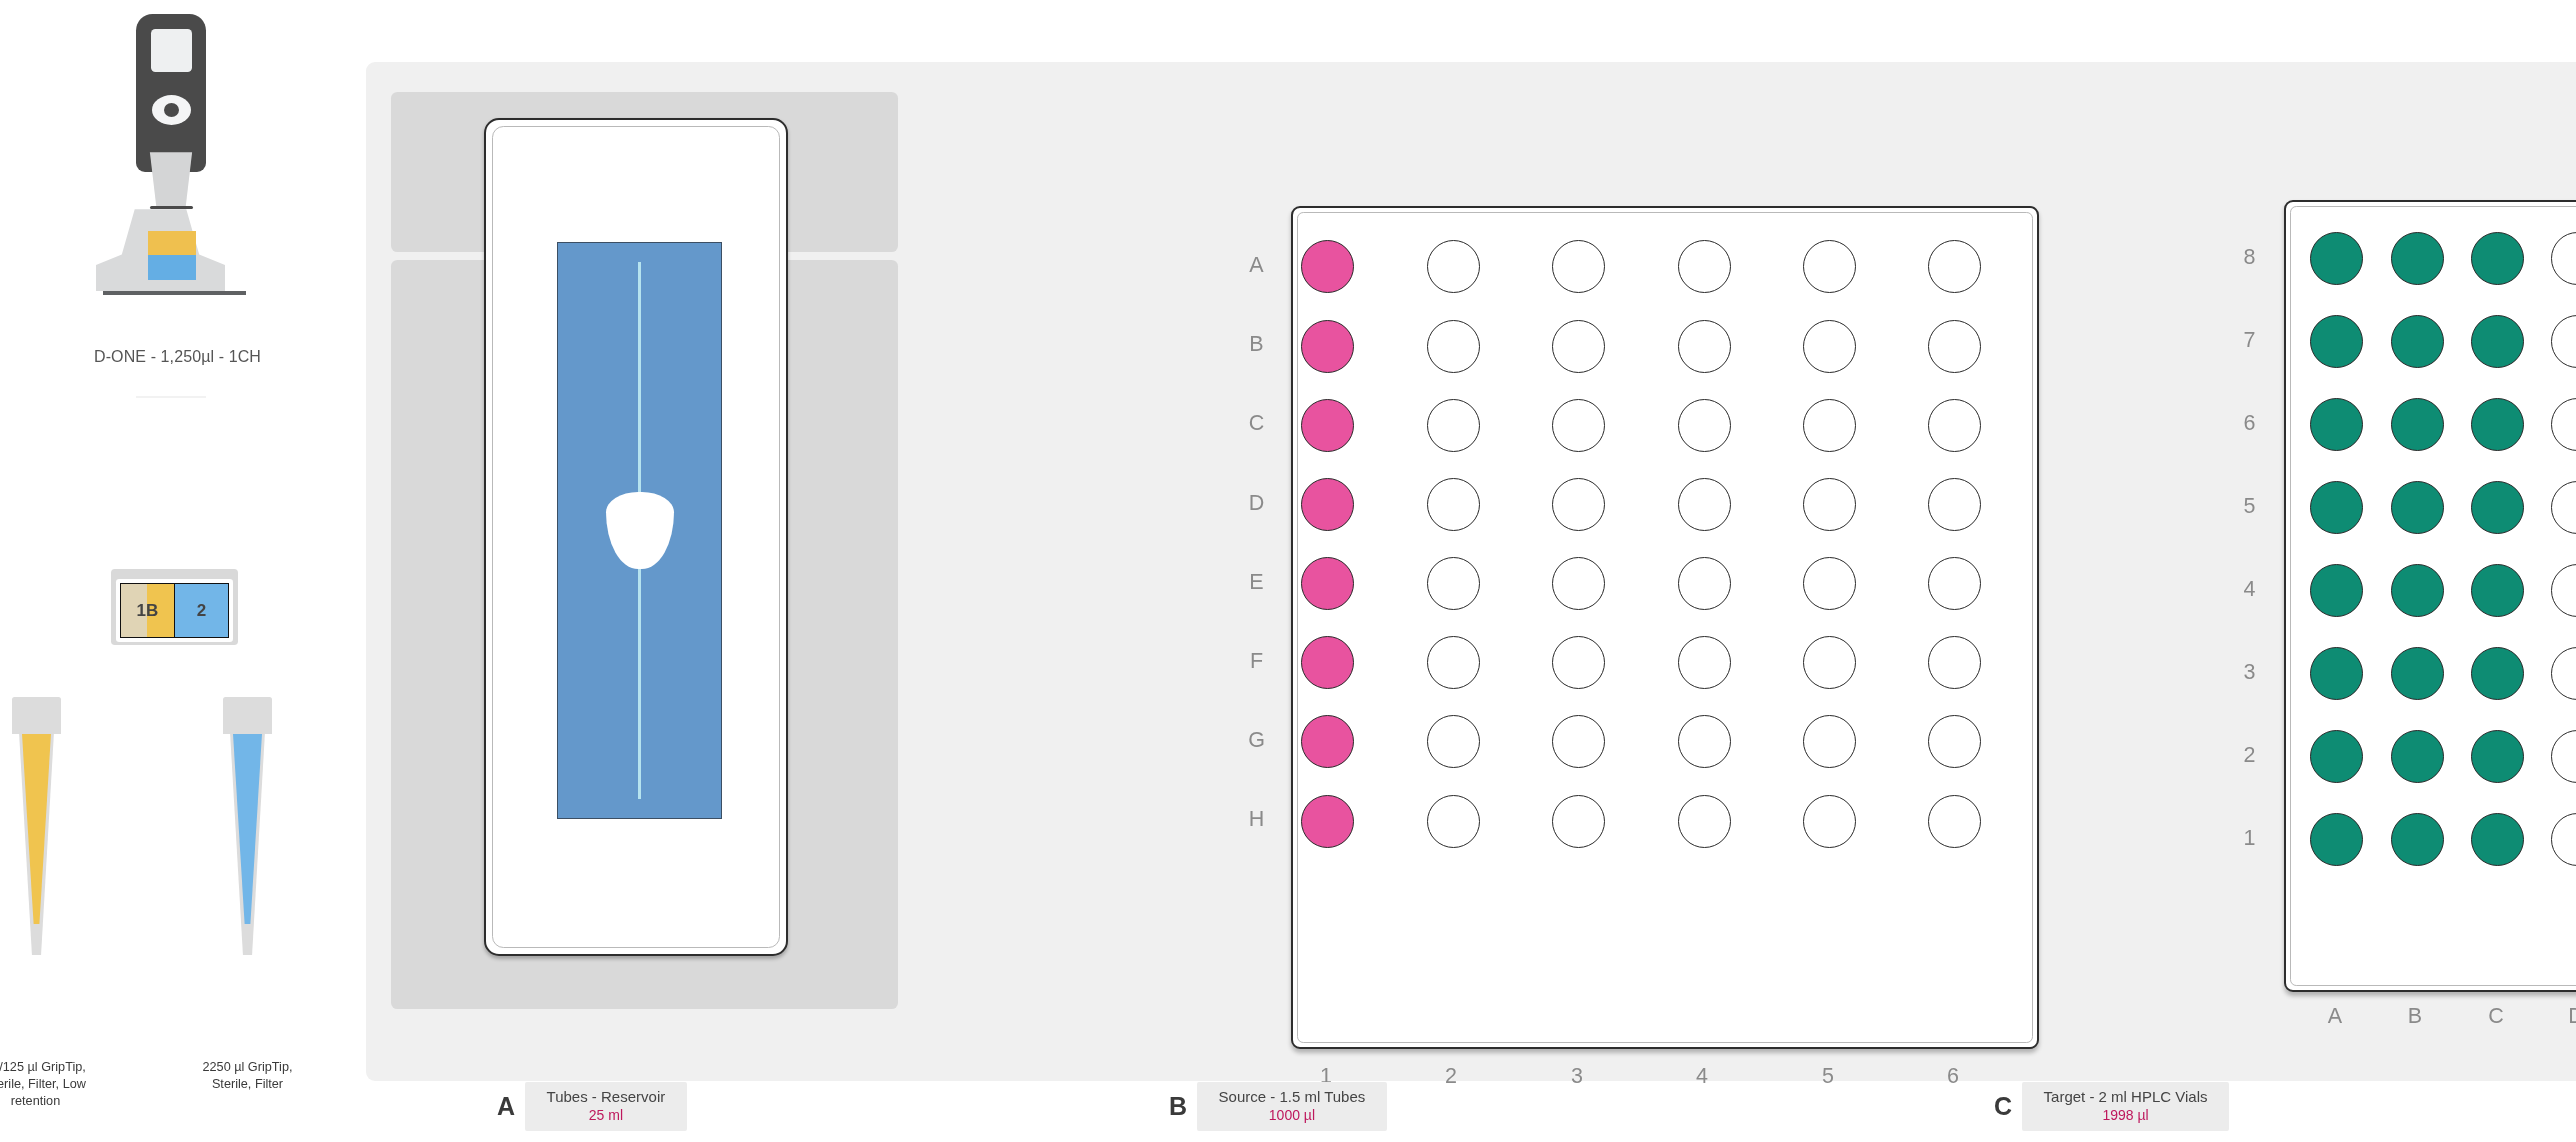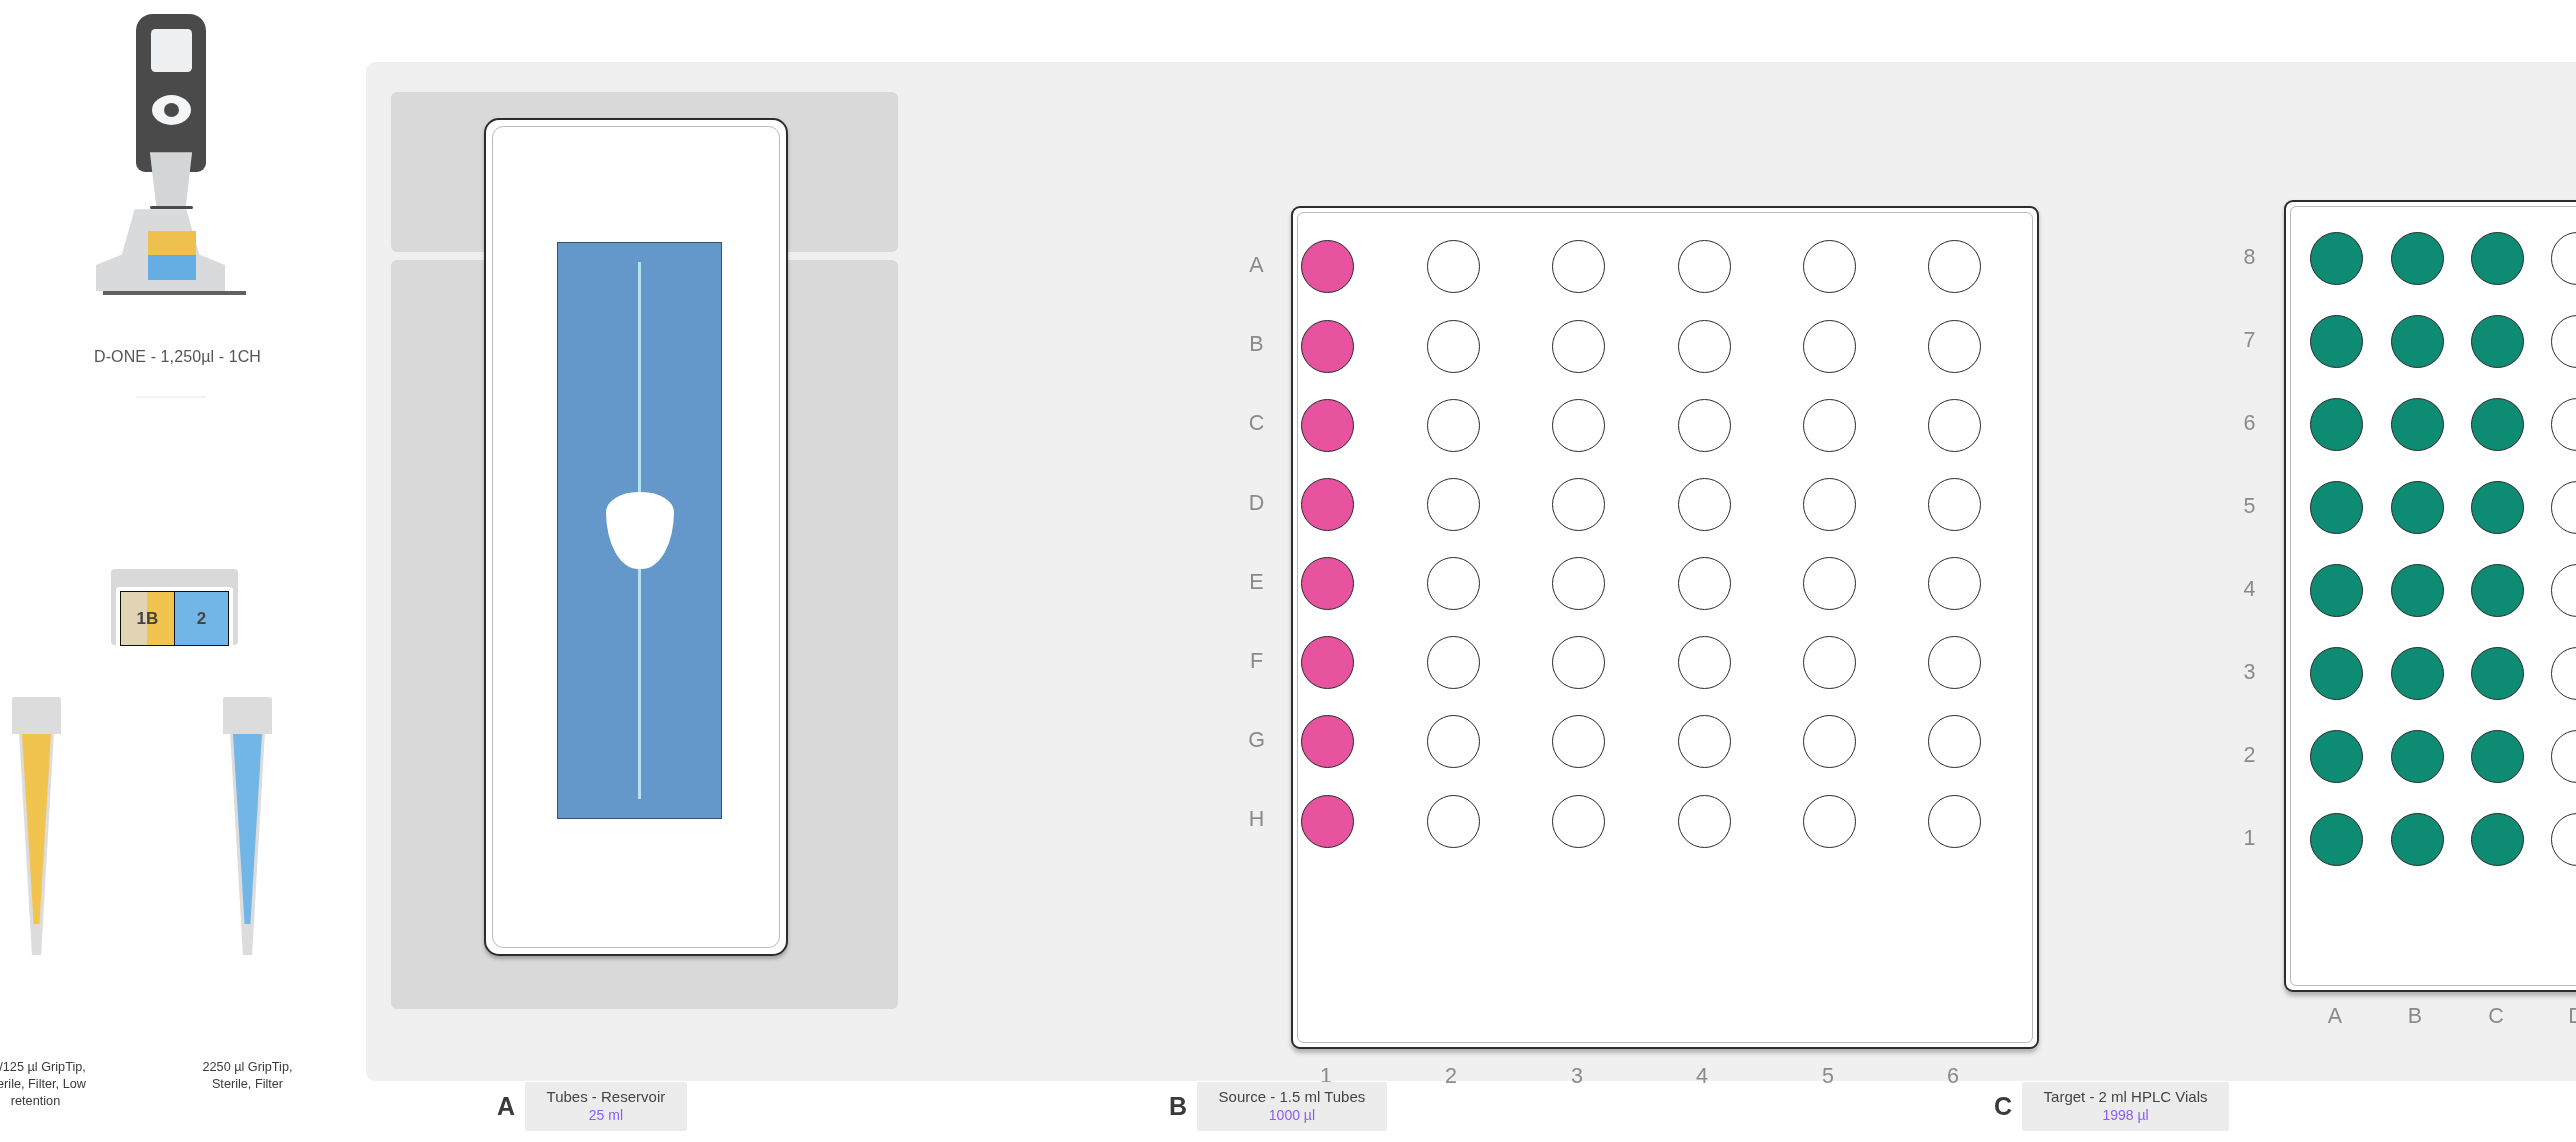--- a/index.html
+++ b/index.html
@@ -66,21 +66,21 @@
   #pipette-divider{
     position:absolute;left:136px;top:396px;width:70px;height:1.9px;background:#f2f2f2;
   }
 
   
   #tiprack{
     position:absolute;left:111px;top:569px;width:127px;height:76px;
     background:#d9d9d9;border-radius:3.8px;
   }
   #tiprack-inner{
-    position:absolute;left:5px;top:18px;width:117px;height:63px;
+    position:absolute;left:5px;top:10px;width:117px;height:63px;
     background:#ffffff;border-radius:3.2px;
     display:flex;
   }
   .tipslot{
     position:relative;flex:1;border:1.9px solid #111;
     display:flex;align-items:center;justify-content:center;
     font-size:17px;font-weight:bold;color:#444;
     margin:3.8px 0 3.8px 0;
   }
   .tipslot.s1{
@@ -184,21 +184,21 @@
   .deck-label{
     position:absolute;display:flex;align-items:center;gap:10px;
   }
   .deck-letter{
     font-size:25px;font-weight:bold;color:#3a3a3a;
   }
   .deck-chip{
     background:#ececec;padding:6.3px 21.5px;border-radius:1.9px;text-align:center;
   }
   .deck-chip-title{font-size:15px;color:#444;line-height:1.25;}
-  .deck-chip-sub{font-size:14px;color:#8b5cf6;line-height:1.25;}
+  .deck-chip-sub{font-size:14px;color:#be185d;line-height:1.25;}
 </style>
 </head>
 <body>
 
 <div id="sidebar">
 
   <div id="pipette-wrap">
     <div class="pip-handle"></div>
     <div class="pip-screen"></div>
     <div class="pip-wheel-outer"></div>

